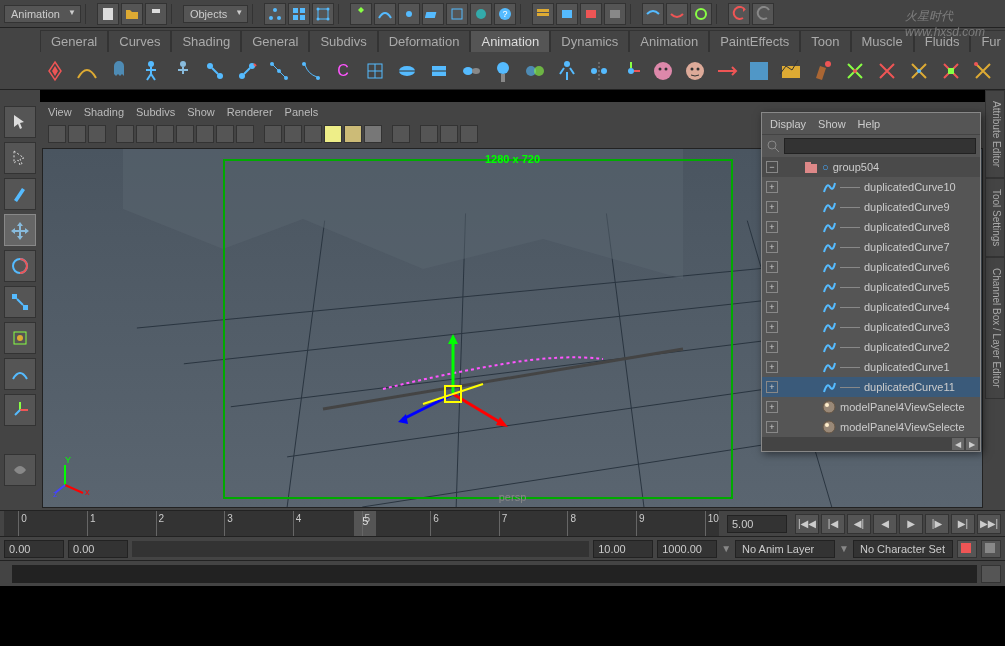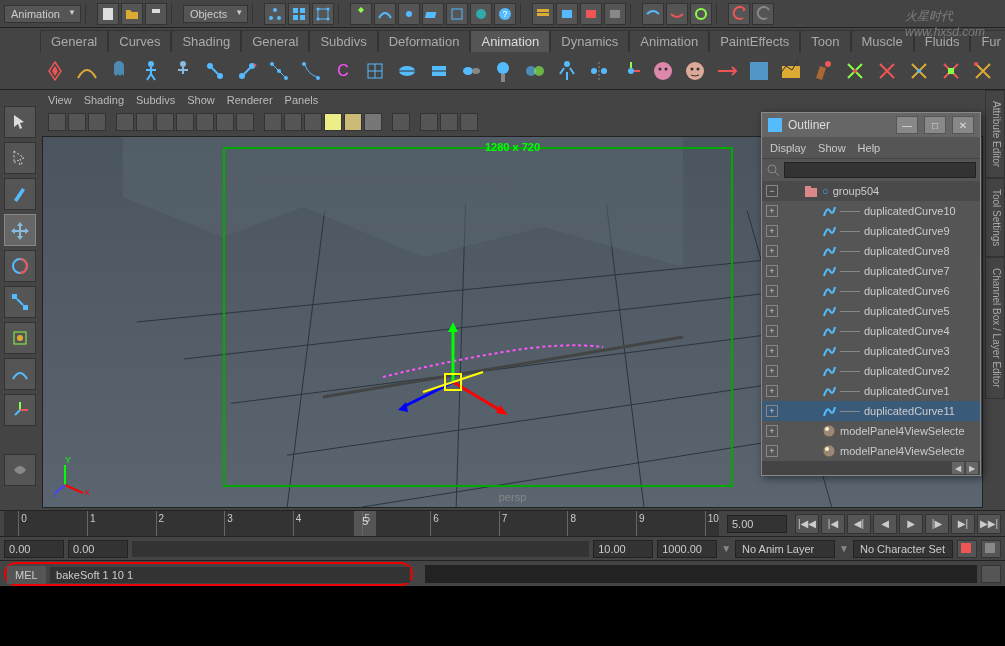--- a/index.html
+++ b/index.html
@@ -17,21 +17,21 @@
 .shelf-tab.active { background: #555; color: #ddd; }
 
 .shelf-row { background: #444; height: 38px; display: flex; align-items: center; padding-left: 40px; gap: 2px; border-bottom: 1px solid #222; }
 .shelf-icon { width: 30px; height: 30px; display: flex; align-items: center; justify-content: center; cursor: pointer; }
 
 .main-area { display: flex; height: 420px; }
 .left-tools { width: 40px; background: #444; display: flex; flex-direction: column; gap: 4px; padding-top: 16px; align-items: center; }
 .tool-btn { width: 32px; height: 32px; background: #555; border: 1px solid #333; display: flex; align-items: center; justify-content: center; cursor: pointer; }
 .tool-btn.active { background: #666; border-color: #888; }
 
-.viewport-wrap { flex: 1; background: #444; display: flex; flex-direction: column; }
+.viewport-wrap { flex: 1; background: #444; display: flex; flex-direction: column; margin-top: 12px; }
 .view-menu { height: 20px; background: #444; display: flex; align-items: center; gap: 12px; padding-left: 8px; font-size: 11px; color: #bbb; }
 .view-menu span { cursor: pointer; }
 .view-toolbar { height: 24px; background: #444; display: flex; align-items: center; gap: 2px; padding-left: 8px; }
 .vt-icon { width: 18px; height: 18px; background: #555; border: 1px solid #333; cursor: pointer; }
 .vt-sep { width: 6px; }
 
 .viewport { flex: 1; background: linear-gradient(180deg, #4a5560 0%, #5a6570 100%); position: relative; border: 1px solid #222; margin: 2px; }
 .safe-frame { position: absolute; border: 2px solid #0a0; }
 .resolution-label { position: absolute; top: 4px; left: 50%; transform: translateX(-50%); color: #0f0; font-size: 11px; font-weight: bold; }
 .axis-gizmo { position: absolute; bottom: 10px; left: 10px; width: 40px; height: 40px; }
@@ -573,30 +573,20 @@
   </div>
 
   <div class="right-tabs">
     <div class="side-tab">Attribute Editor</div>
     <div class="side-tab">Tool Settings</div>
     <div class="side-tab">Channel Box / Layer Editor</div>
   </div>
 </div>
 
 <div class="outliner">
-  <div class="outliner-title">
-    <svg width="14" height="14">
-        <rect width="14" height="14" fill="#5bf"></rect>
-      </svg>
-    <span>Outliner</span>
-    <div class="spacer"></div>
-    <div class="win-btn">—</div>
-    <div class="win-btn">□</div>
-    <div class="win-btn">✕</div>
-  </div>
   <div class="outliner-menu">
     <span>Display</span>
     <span>Show</span>
     <span>Help</span>
   </div>
   <div class="outliner-search">
     <svg width="14" height="14">
         <circle cx="6" cy="6" r="4" fill="none" stroke="#888"></circle>
         <line x1="9" y1="9" x2="13" y2="13" stroke="#888"></line>
       </svg>
@@ -803,24 +793,20 @@
       </svg>
     </div>
   <div class="icon-btn" style="width:20px;height:18px">
       <svg width="14" height="14">
         <rect x="2" y="2" width="10" height="10" fill="#888"></rect>
       </svg>
     </div>
 </div>
 
 <div class="cmd-bar">
-  <div class="cmd-input-wrap">
-    <span class="cmd-label">MEL</span>
-    <input class="cmd-input" value="bakeSoft 1 10 1" style="">
-  </div>
   <div class="cmd-output"></div>
   <div class="icon-btn" style="width:20px;height:18px"></div>
 </div>
 
 <div class="watermark">
   <div>火星时代</div>
   <div>www.hxsd.com</div>
 </div>
 
 </body></html>

